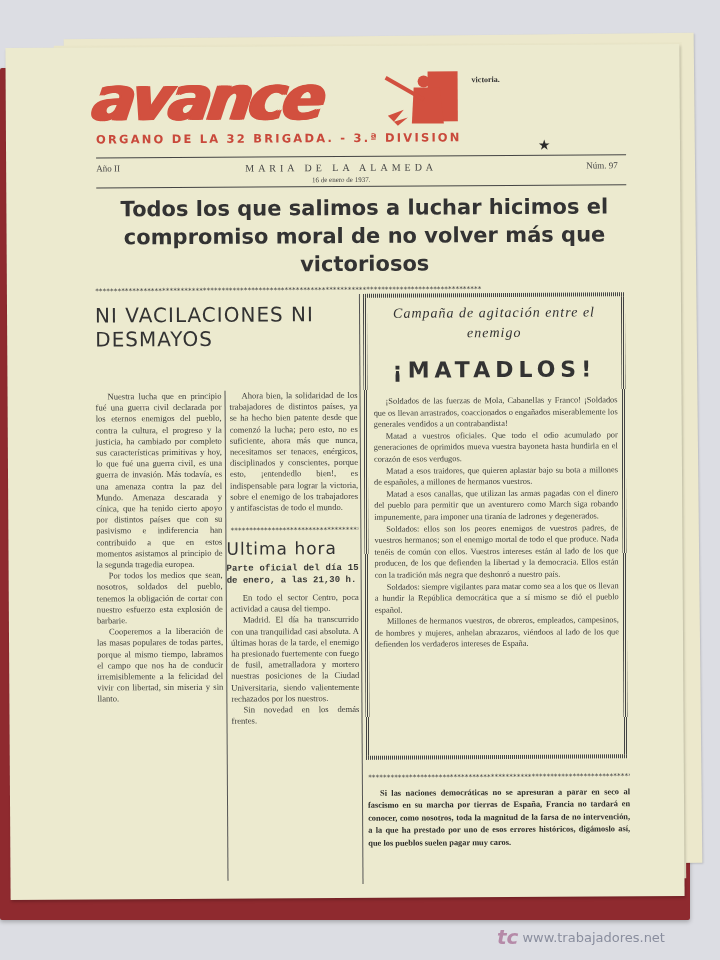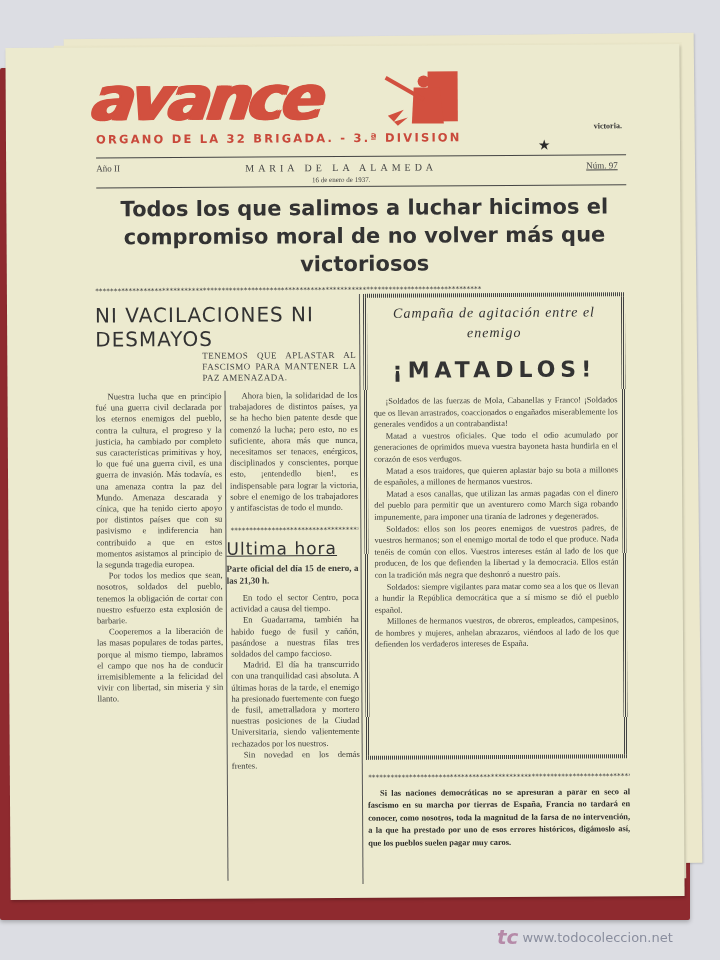--- a/index.html
+++ b/index.html
@@ -48,21 +48,21 @@
     .organ {
       position: absolute; left: 2px; top: 63px;
       font-family: "DejaVu Sans", sans-serif; font-weight: bold;
       font-size: 11.5px; letter-spacing: 2.2px; color: #c9493b; white-space: nowrap;
     }
     .quote {
       position: absolute; left: 466px; top: 30px; width: 150px;
       font-size: 8px; line-height: 10px; text-align: justify; font-weight: bold;
       color: #333;
     }
-    .quote .center { text-align: right; display: block; margin-top: 47px; }
+    .quote .center { text-align: left; display: block; }
     .star { position: absolute; left: 532px; top: 92px; font-size: 14px; color: #2a2a2a; }
     .rule { position: absolute; height: 1px; background: #444; }
     .dateline { position: absolute; top: 116px; font-size: 9px; color: #444; }
     .place {
       position: absolute; left: 215px; top: 116px; width: 240px; text-align: center;
       font-size: 10px; letter-spacing: 4px; color: #444;
     }
     .date { position: absolute; left: 215px; top: 130px; width: 240px; text-align: center; font-size: 7px; color: #444; }
     .headline {
       position: absolute; left: 88px; top: 148px; width: 540px;
@@ -82,25 +82,25 @@
       position: absolute; left: 195px; top: 304px; width: 154px;
       font-size: 9px; line-height: 11px; letter-spacing: 0.5px; text-align: justify; color: #444;
     }
     .col {
       position: absolute; font-size: 8.6px; line-height: 11.2px; text-align: justify; color: #3a3a38;
     }
     .col p { text-indent: 12px; }
     .vrule { position: absolute; width: 1px; background: #555; }
     .ultima {
       position: absolute; left: 218px; top: 492px;
-      font-family: "DejaVu Sans", sans-serif; font-size: 17px; letter-spacing: 1px; color: #333; text-decoration: underline;
+      font-family: "DejaVu Sans", sans-serif; font-size: 17px; letter-spacing: 1px; color: #333;
     }
     .parte {
       position: absolute; left: 218px; top: 516px; width: 132px;
-      font-size: 9px; line-height: 12px; font-weight: bold; text-align: justify; color: #3a3a38;
+      font-size: 9px; line-height: 12px; font-weight: bold; text-align: justify; color: #3a3a38; font-family: Liberation Mono, monospace;
     }
     .box {
       position: absolute; left: 356px; top: 248px; width: 262px; height: 466px;
       border: 4px solid transparent;
       border-image: repeating-linear-gradient(90deg, #444 0 1px, transparent 1px 2px) 4;
     }
     .campana {
       position: absolute; left: 362px; top: 258px; width: 250px; text-align: center;
       font-style: italic; font-size: 14px; line-height: 20px; letter-spacing: 1px; color: #333;
     }
@@ -143,48 +143,46 @@
 
   <div class="quote">
     <span class="center">victoria.</span>
   </div>
   <div class="star">★</div>
 
   <div class="rule" style="left:90px;top:110px;width:530px;"></div>
   <div class="dateline" style="left:90px;">Año II</div>
   <div class="place">MARIA DE LA ALAMEDA</div>
   <div class="date">16 de enero de 1937.</div>
-  <div class="dateline" style="left:580px;text-decoration:underline;">Núm. 97</div>
+  <div class="dateline" style="left:580px;">Núm. 97</div>
   <div class="rule" style="left:90px;top:140px;width:530px;"></div>
 
   <div class="headline">Todos los que salimos a luchar hicimos el compromiso moral de no volver más que victoriosos</div>
 
   <div class="stars-line" style="left:88px;top:240px;width:532px;">********************************************************************************************************</div>
 
   <div class="col-title">NI VACILACIONES NI DESMAYOS</div>
-  <div class="subtitle">TENEMOS QUE APLASTAR AL FASCISMO PARA MANTENER LA PAZ AMENAZADA.</div>
 
   <div class="col" style="left:88px;top:344px;width:126px;">
     <p>Nuestra lucha que en principio fué una guerra civil declarada por los eternos enemigos del pueblo, contra la cultura, el progreso y la justicia, ha cambiado por completo sus características primitivas y hoy, lo que fué una guerra civil, es una guerra de invasión. Más todavía, es una amenaza contra la paz del Mundo. Amenaza descarada y cínica, que ha tenido cierto apoyo por distintos países que con su pasivismo e indiferencia han contribuido a que en estos momentos asistamos al principio de la segunda tragedia europea.</p>
     <p>Por todos los medios que sean, nosotros, soldados del pueblo, tenemos la obligación de cortar con nuestro esfuerzo esta explosión de barbarie.</p>
     <p>Cooperemos a la liberación de las masas populares de todas partes, porque al mismo tiempo, labramos el campo que nos ha de conducir irremisiblemente a la felicidad del vivir con libertad, sin miseria y sin llanto.</p>
   </div>
   <div class="vrule" style="left:217px;top:344px;height:490px;"></div>
 
   <div class="col" style="left:222px;top:344px;width:128px;">
     <p>Ahora bien, la solidaridad de los trabajadores de distintos países, ya se ha hecho bien patente desde que comenzó la lucha; pero esto, no es suficiente, ahora más que nunca, necesitamos ser tenaces, enérgicos, disciplinados y conscientes, porque esto, ¡entendedlo bien!, es indispensable para lograr la victoria, sobre el enemigo de los trabajadores y antifascistas de todo el mundo.</p>
   </div>
 
   <div class="stars-line" style="left:222px;top:480px;width:128px;">********************************************************************************************************</div>
 
   <div class="ultima">Ultima hora</div>
   <div class="parte">Parte oficial del día 15 de enero, a las 21,30 h.</div>
   <div class="col" style="left:222px;top:546px;width:128px;">
     <p>En todo el sector Centro, poca actividad a causa del tiempo.</p>
-    <p>En Guadarrama, también ha habido fuego de fusil y cañón, pasándose a nuestras filas tres soldados del campo faccioso.</p>
     <p>Madrid. El día ha transcurrido con una tranquilidad casi absoluta. A últimas horas de la tarde, el enemigo ha presionado fuertemente con fuego de fusil, ametralladora y mortero nuestras posiciones de la Ciudad Universitaria, siendo valientemente rechazados por los nuestros.</p>
     <p>Sin novedad en los demás frentes.</p>
   </div>
   <div class="vrule" style="left:352px;top:248px;height:590px;"></div>
 
   <div class="box"></div>
   <div class="campana">Campaña de agitación entre el enemigo</div>
   <div class="matadlos">¡MATADLOS!</div>
   <div class="col" style="left:366px;top:350px;width:244px;font-size:8.4px;line-height:11.6px;">
     <p>¡Soldados de las fuerzas de Mola, Cabanellas y Franco! ¡Soldados que os llevan arrastrados, coaccionados o engañados miserablemente los generales vendidos a un contrabandista!</p>
@@ -198,14 +196,14 @@
 
   <div class="stars-line" style="left:358px;top:728px;width:262px;">********************************************************************************************************</div>
 
   <div class="closing">
     <p>Si las naciones democráticas no se apresuran a parar en seco al fascismo en su marcha por tierras de España, Francia no tardará en conocer, como nosotros, toda la magnitud de la farsa de no intervención, a la que ha prestado por uno de esos errores históricos, digámoslo así, que los pueblos suelen pagar muy caros.</p>
   </div>
 </div>
 
 <div class="watermark">
   <span class="wm-logo">tc</span>
-  <span>www.todocoleccion.net</span>
+  <span>www.trabajadores.net</span>
 </div>
 
 </body></html>

